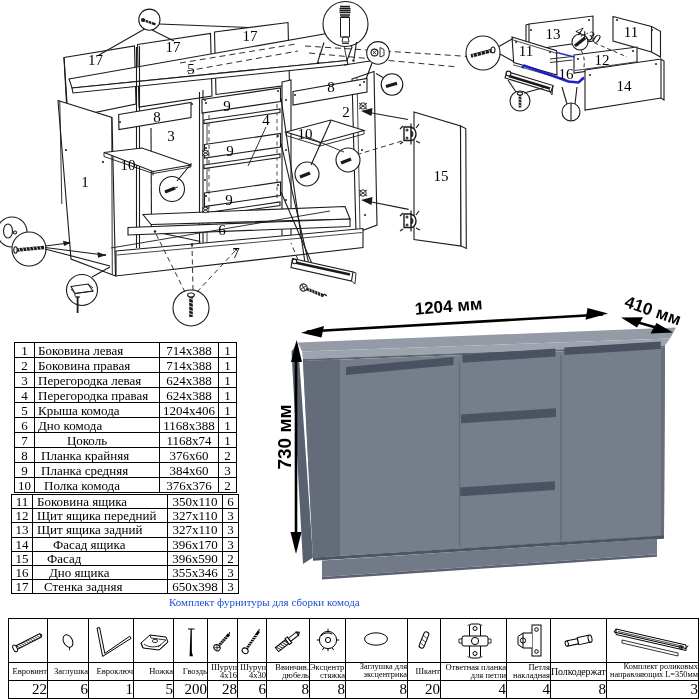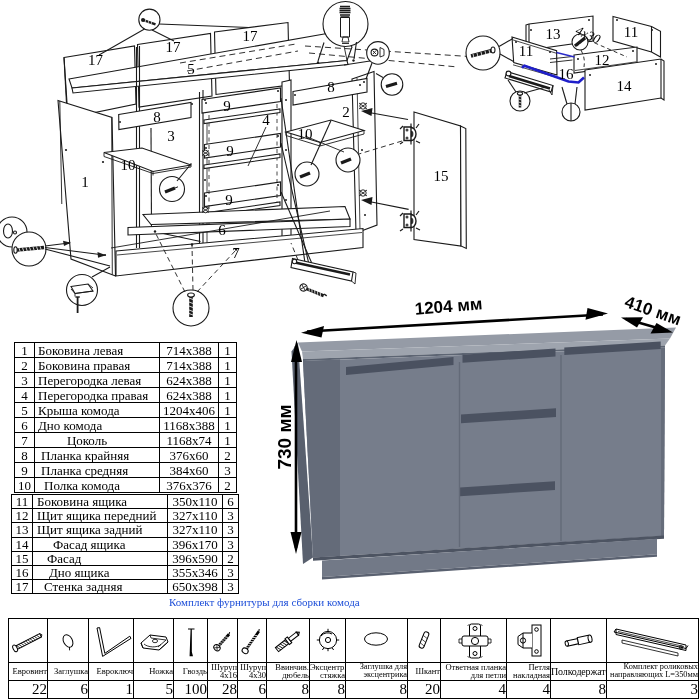--- a/index.html
+++ b/index.html
@@ -639,21 +639,21 @@
           <td>Ответная планка<br>для петли</td>
           <td>Петля<br>накладная</td>
           <td style="font-size:10px;letter-spacing:-0.15px">Полкодержатель</td>
           <td style="font-size:8.3px">Комплект роликовых<br>направляющих L=350мм</td>
 </tr>
 <tr style="height:18px" class="cnt">
 <td class="cnt">22</td>
           <td class="cnt">6</td>
           <td class="cnt">1</td>
           <td class="cnt">5</td>
-          <td class="cnt">100</td>
+          <td class="cnt">200</td>
           <td class="cnt">28</td>
           <td class="cnt">6</td>
           <td class="cnt">8</td>
           <td class="cnt">8</td>
           <td class="cnt">8</td>
           <td class="cnt">20</td>
           <td class="cnt">4</td>
           <td class="cnt">4</td>
           <td class="cnt">8</td>
           <td class="cnt">3</td>

